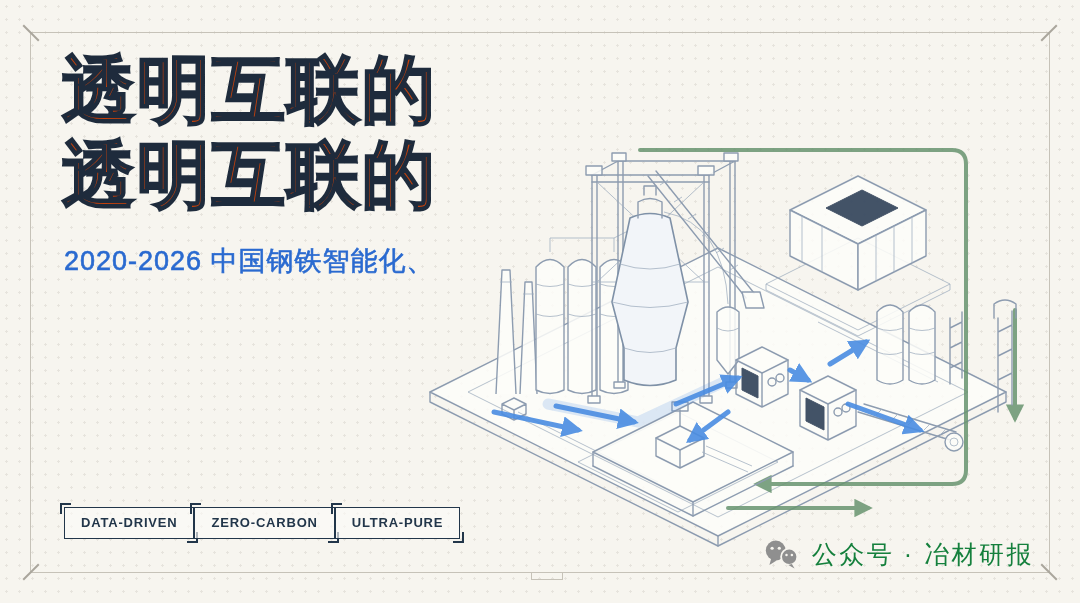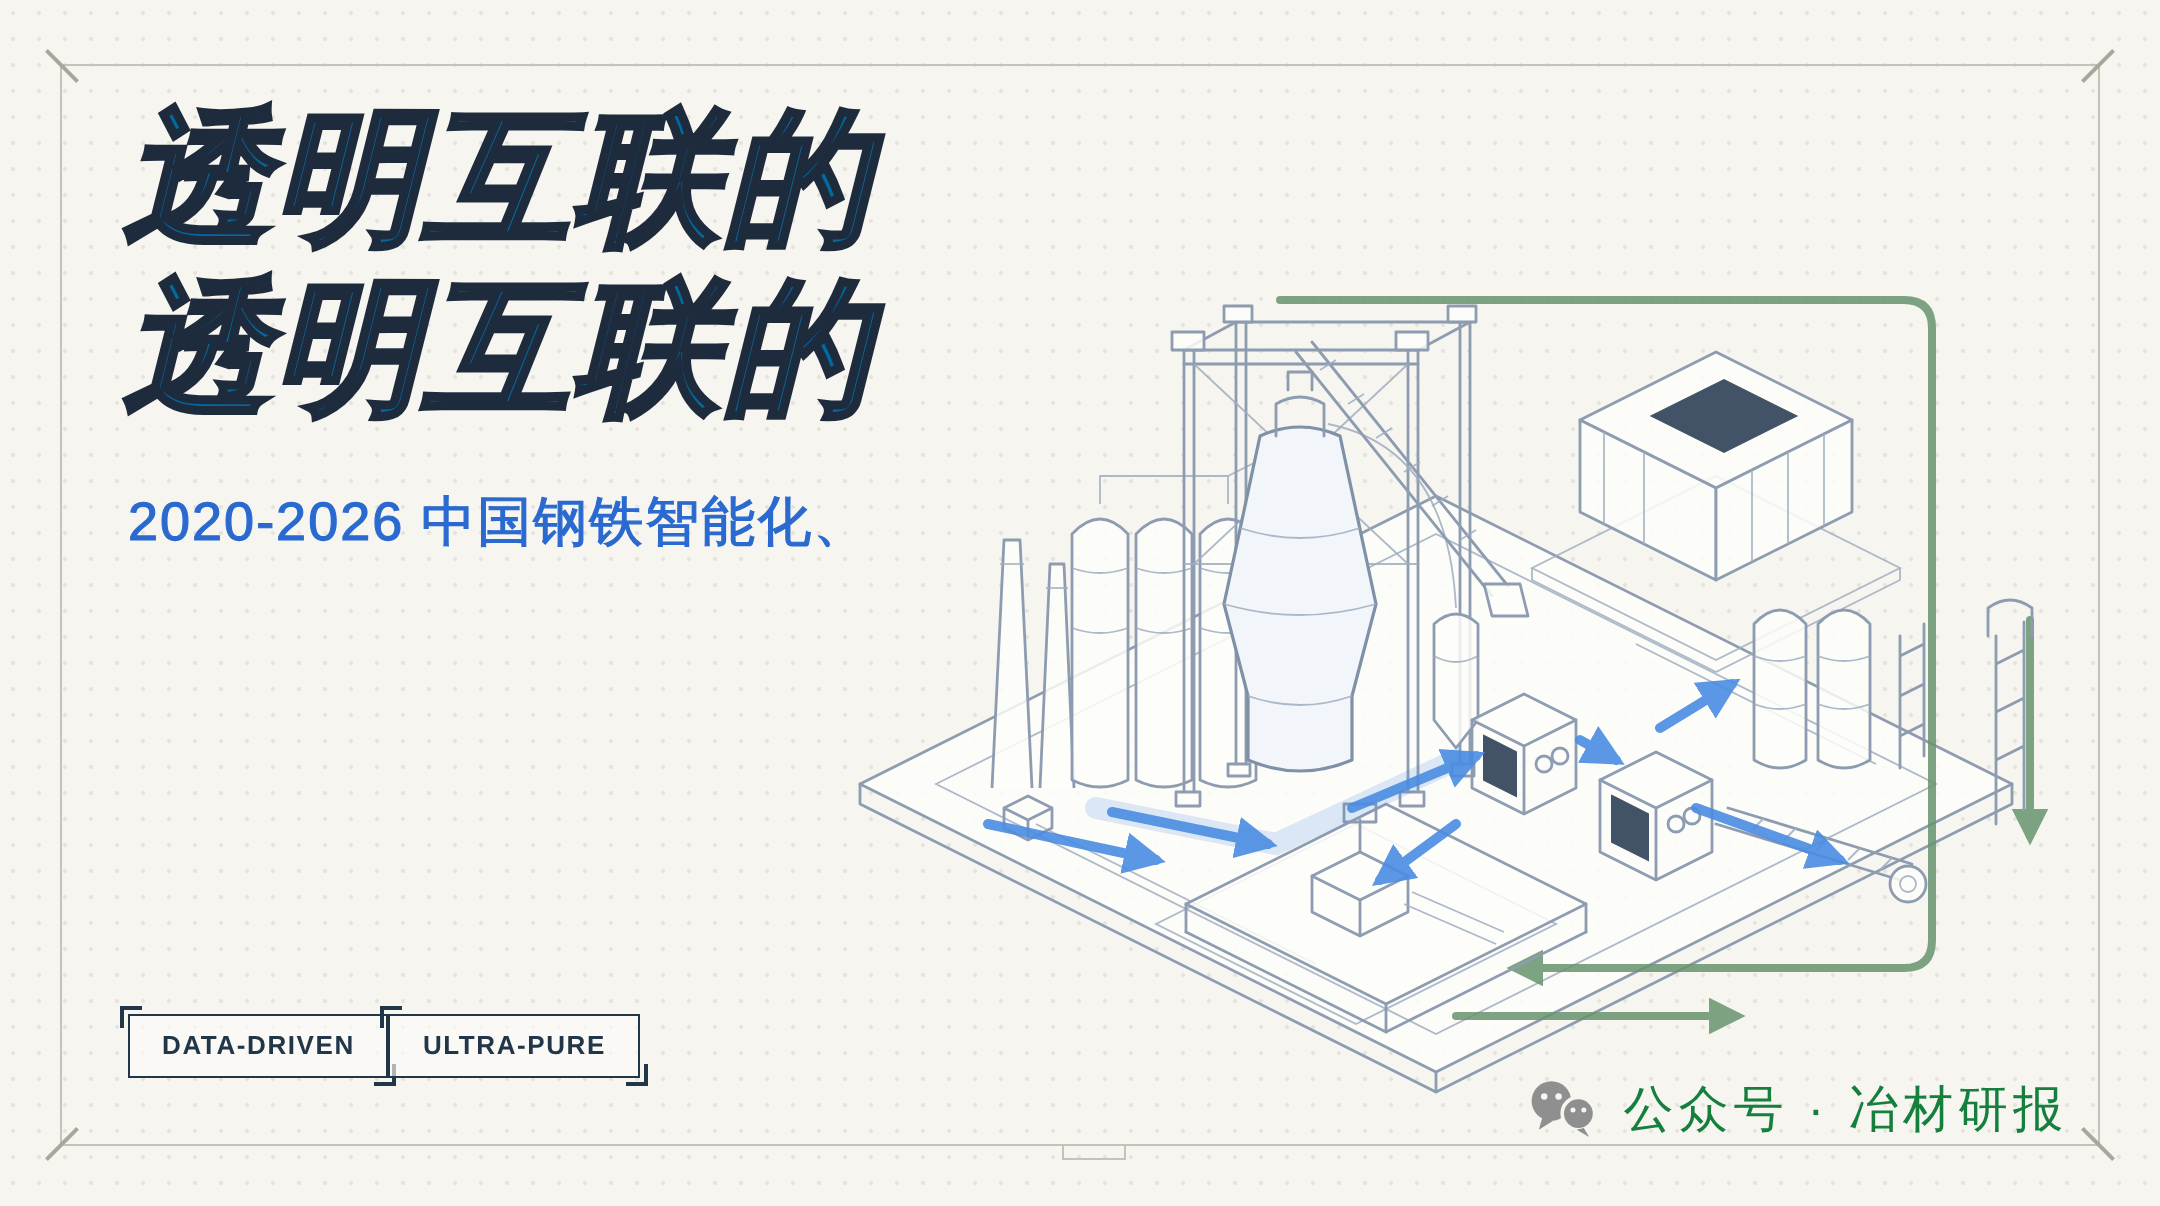--- a/index.html
+++ b/index.html
@@ -21,22 +21,22 @@
   .cs{position:absolute;width:22px;height:2px;background:#aaa69c;}
   .cs.tl{left:-11px;top:-1px;transform:rotate(45deg);}
   .cs.tr{right:-11px;top:-1px;transform:rotate(-45deg);}
   .cs.bl{left:-11px;bottom:-1px;transform:rotate(-45deg);}
   .cs.br{right:-11px;bottom:-1px;transform:rotate(45deg);}
   .notch{position:absolute;left:500px;bottom:-8px;width:30px;height:7px;
     border:1px solid #c6c2b8;border-top:none;}
 
   .title-block{position:absolute;left:62px;top:48px;}
   .title-line{
-    font-size:73px;font-weight:700;color:#0369a1;line-height:1.16;
-    letter-spacing:2px;-webkit-text-stroke:2.2px #1e2b3c;white-space:nowrap;font-style:italic;
+    font-size:73px;font-weight:700;color:#c2410c;line-height:1.16;
+    letter-spacing:2px;-webkit-text-stroke:2.2px #1e2b3c;white-space:nowrap;
   }
   .subtitle-block{position:absolute;left:64px;top:243px;}
   .subtitle-line{
     font-size:27px;font-weight:400;color:#2a6ad0;line-height:1.4;
     letter-spacing:1px;-webkit-text-stroke:0.6px #2a6ad0;white-space:nowrap;
   }
 
   .tags{position:absolute;left:64px;top:507px;display:flex;}
   .tag{
     position:relative;border:1.5px solid #22364a;color:#22364a;
@@ -220,20 +220,23 @@
     <path class="ab" d="M330,300 L292,328" marker-end="url(#ab-m)"></path>
     <path class="ab" d="M432,252 L468,230" marker-end="url(#ab-m)"></path>
   </g>
 </svg>
 
 <div class="tags">
   <div class="tag">
     <span>DATA-DRIVEN</span>
   </div>
   <div class="tag">
+    <span>ZERO-CARBON</span>
+  </div>
+  <div class="tag">
     <span>ULTRA-PURE</span>
   </div>
 </div>
 
 <div class="footer">
   <svg width="36" height="32" viewBox="0 0 40 34">
     <circle cx="13" cy="12" r="11" fill="#8f8f8f"></circle>
     <path d="M8,21 L6,28 L14,23 Z" fill="#8f8f8f"></path>
     <circle cx="9" cy="9.5" r="1.8" fill="#f7f5ef"></circle>
     <circle cx="17" cy="9.5" r="1.8" fill="#f7f5ef"></circle>

